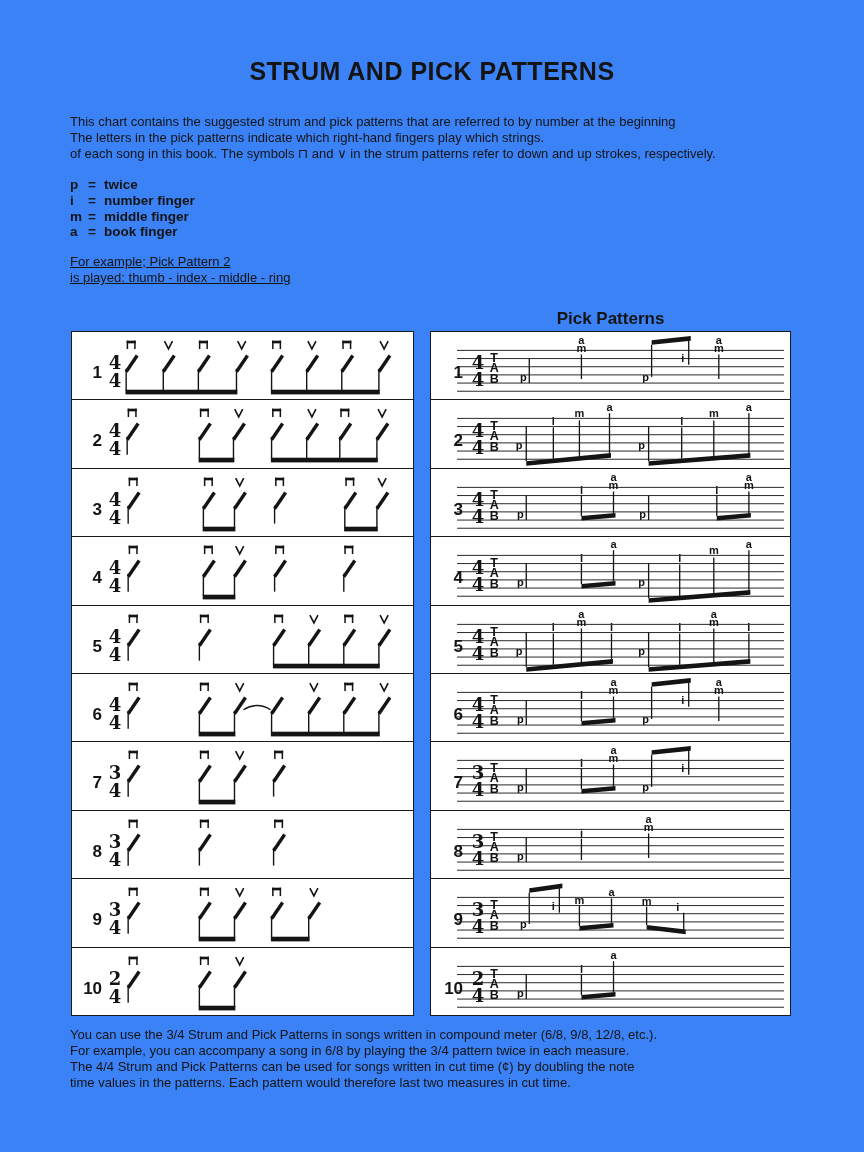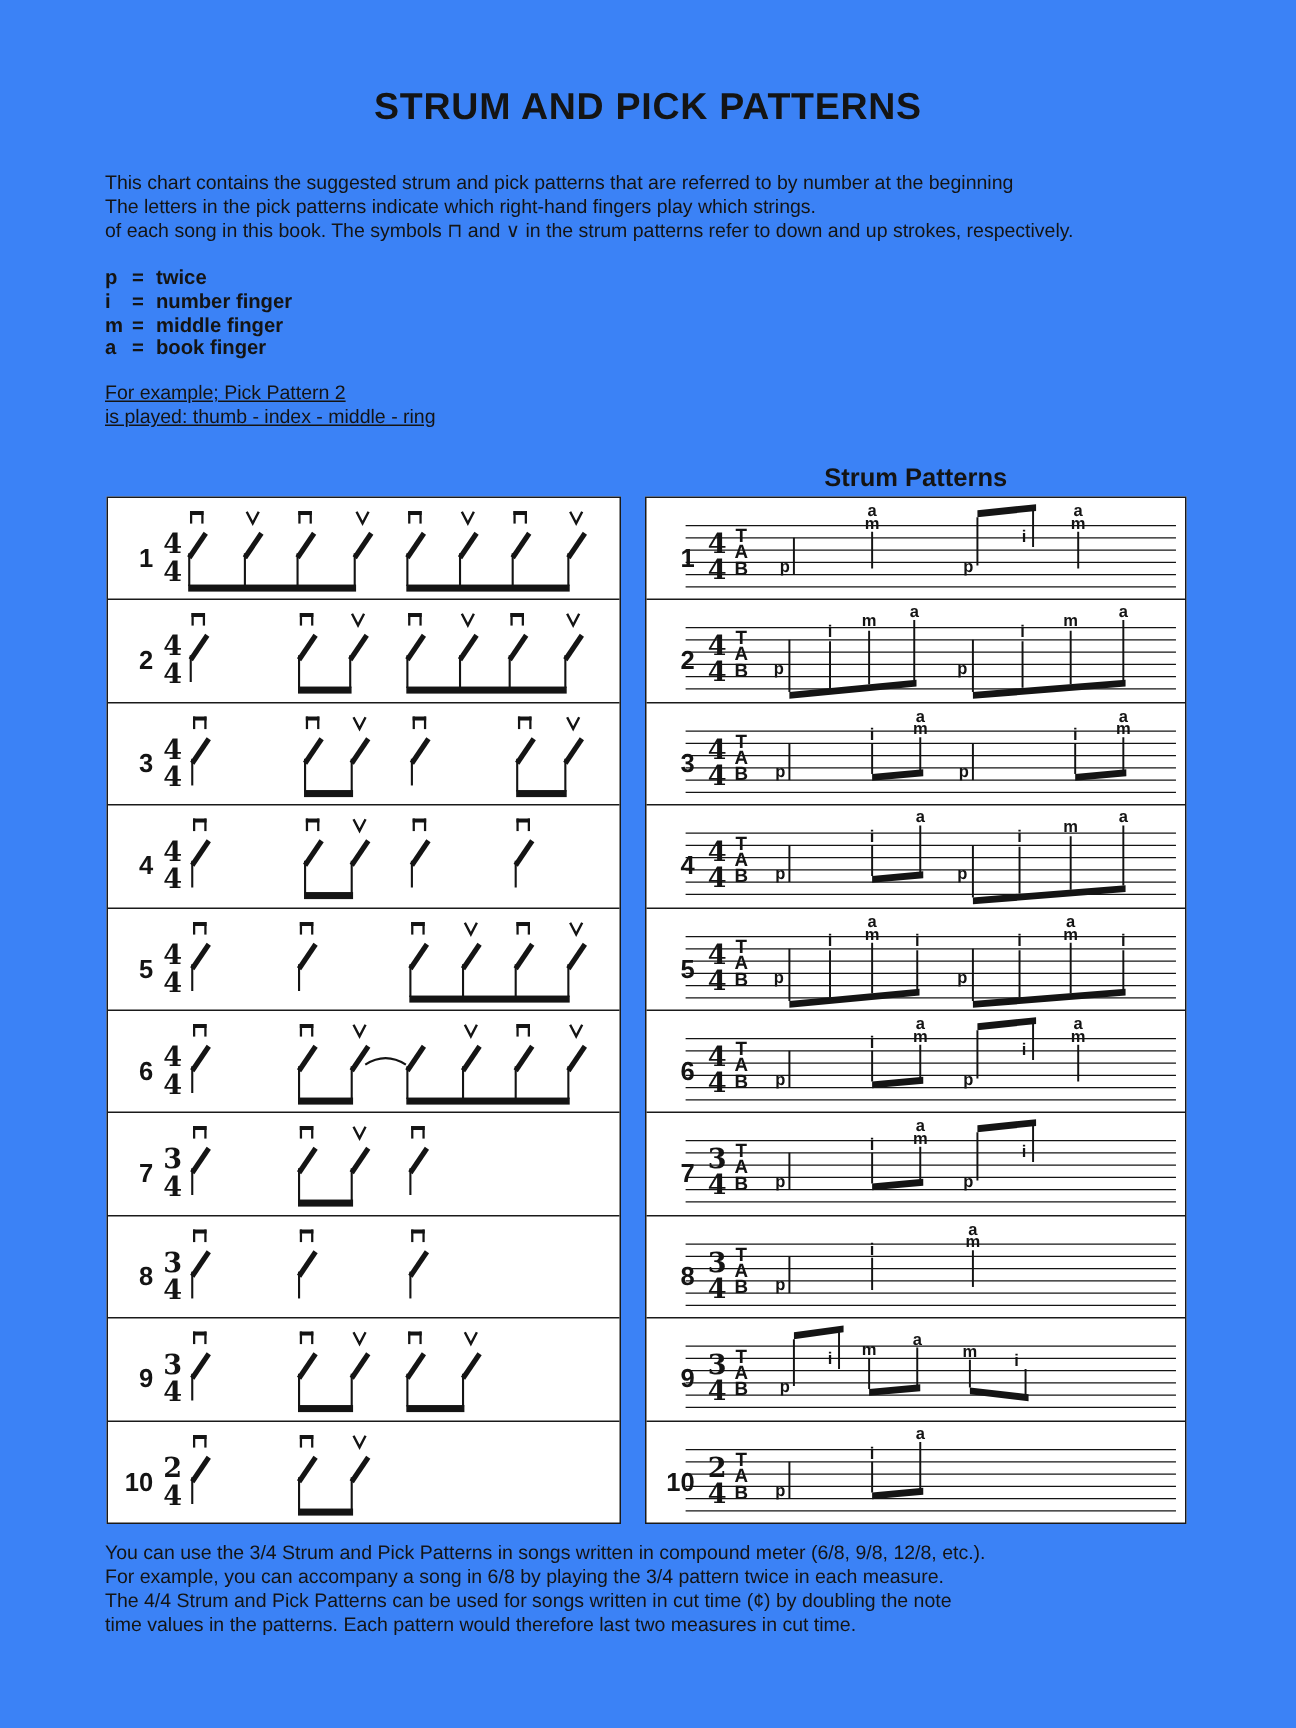--- a/index.html
+++ b/index.html
@@ -59,21 +59,21 @@
       <div class="leg-row">
         <span>a</span>
         <span>=</span>
         <span>book finger</span>
       </div>
     </div>
   <div class="example" id="example">
       <div>For example; Pick Pattern 2</div>
       <div>is played: thumb - index - middle - ring</div>
     </div>
-  <div class="col-head pick-head">Strum Patterns</div>
+  <div class="col-head pick-head">Pick Patterns</div>
   <div class="pat-box strum-box" id="strumBox">
       <div class="pat-row">
         <svg viewBox="0 0 340 66" preserveAspectRatio="none">
           <text x="30" y="45" class="num" text-anchor="end">1</text>
           <text x="43" y="36" class="sig" text-anchor="middle">4</text>
           <text x="43" y="54" class="sig" text-anchor="middle">4</text>
           <rect x="54.5" y="8.5" width="9" height="2.6" fill="#141414"></rect>
           <rect x="54.5" y="8.5" width="1.5" height="8.2" fill="#141414"></rect>
           <rect x="62" y="8.5" width="1.5" height="8.2" fill="#141414"></rect>
           <line x1="54" y1="39" x2="65" y2="23" stroke="#141414" stroke-width="3.4"></line>

